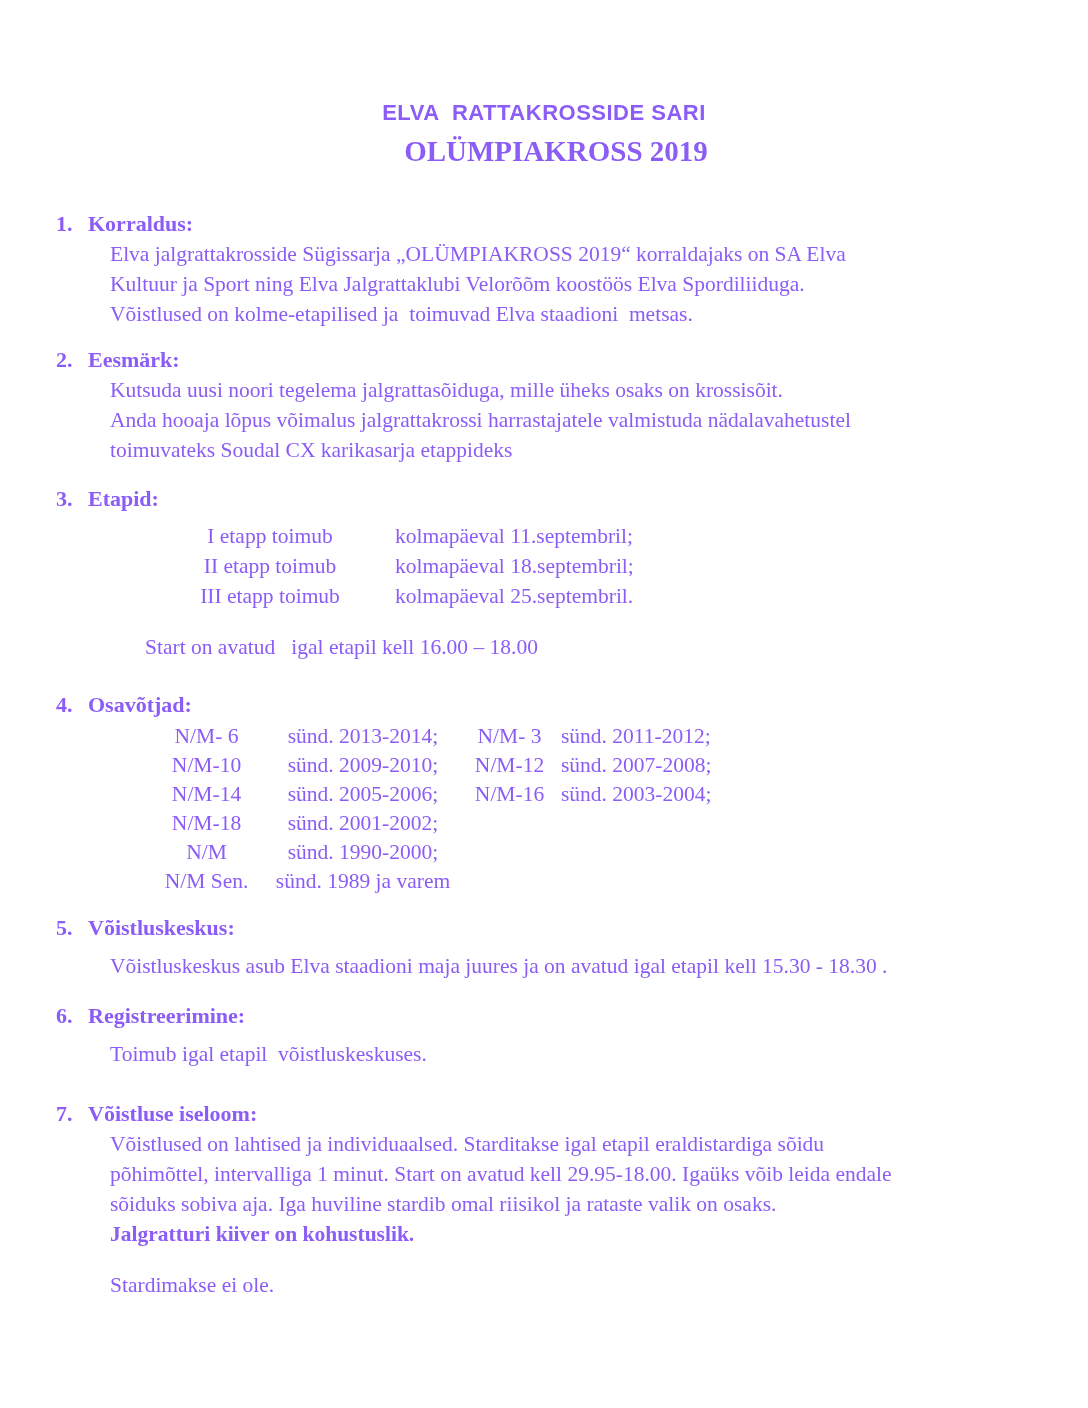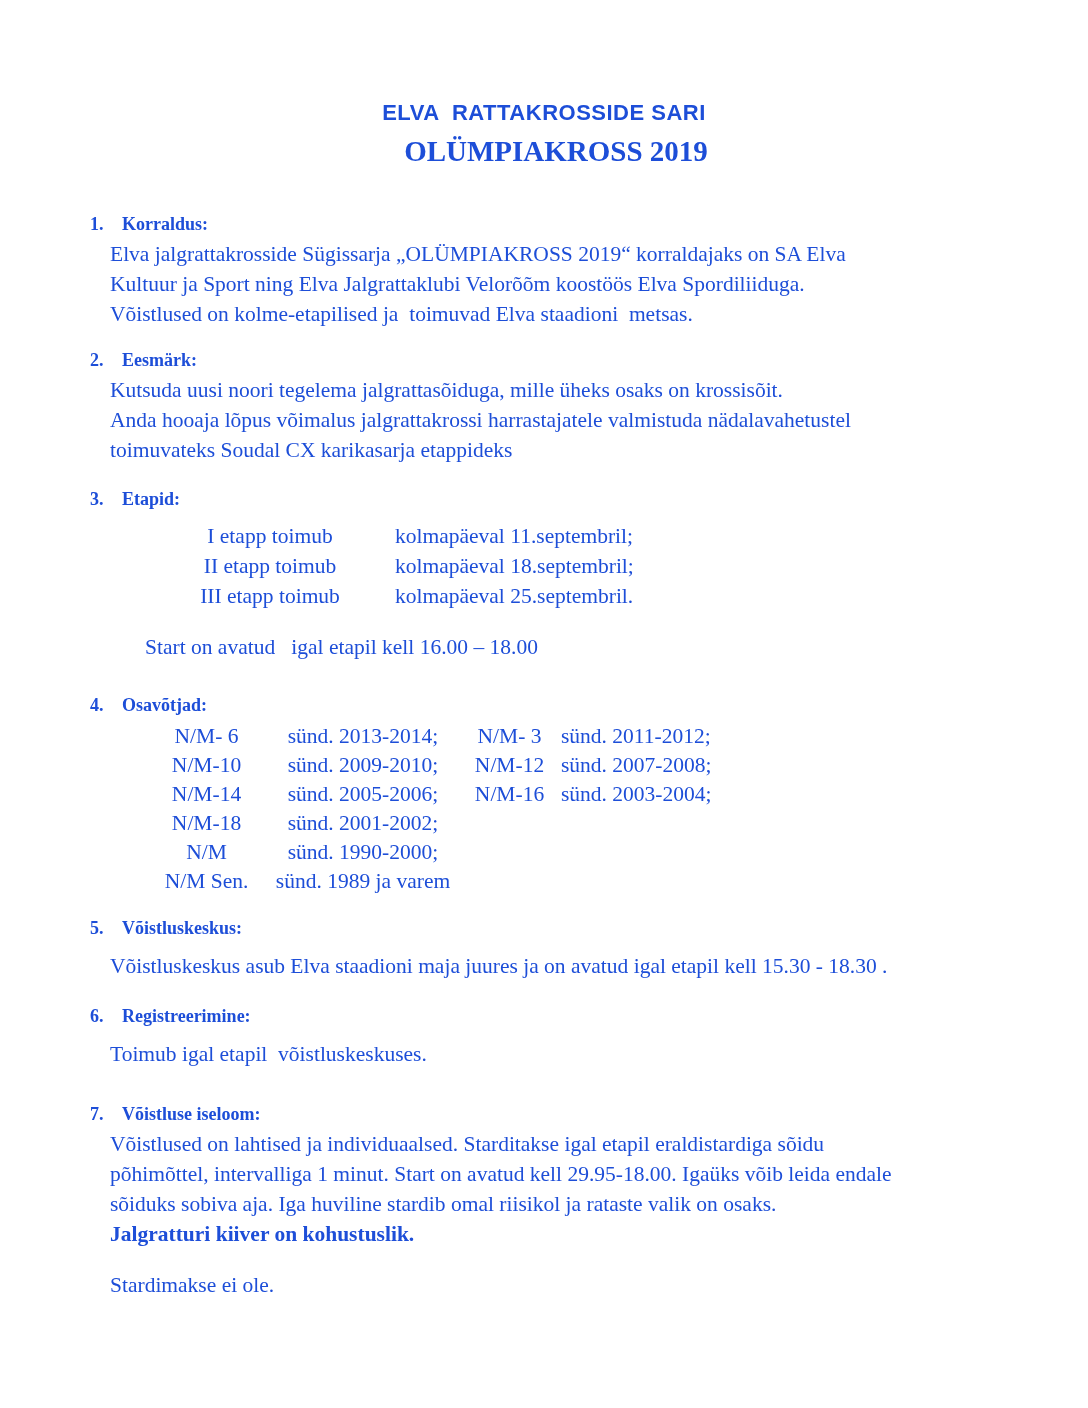--- a/index.html
+++ b/index.html
@@ -1,21 +1,21 @@
 <!DOCTYPE html>
 <html><head>
 <meta charset="utf-8">
 <style>
   * { margin: 0; padding: 0; box-sizing: border-box; }
   html, body { background: #ffffff; }
   .page {
     width: 1088px;
     height: 1408px;
     background: #ffffff;
-    color: #1d4ed8;
+    color: #8b5cf6;
     font-family: "Liberation Serif", "DejaVu Serif", serif;
     overflow: hidden;
     position: relative;
   }
   header { text-align: center; padding-top: 101px; }
   .title1 {
     font-family: "Liberation Sans", "DejaVu Sans", sans-serif;
     font-weight: bold;
     font-size: 22px;
     line-height: 24px;
@@ -25,23 +25,23 @@
   .title2 {
     font-family: "Liberation Serif", "DejaVu Serif", serif;
     font-weight: bold;
     font-size: 29px;
     line-height: 38px;
     margin-top: 7px;
     white-space: pre;
     padding-left: 24px;
   }
   .sec-head {
-    padding-left: 90px;
+    padding-left: 56px;
     font-weight: bold;
-    font-size: 18px;
+    font-size: 22px;
     line-height: 30px;
     white-space: pre;
   }
   .sec-head .num { display: inline-block; width: 32px; }
   .body { margin-left: 110px; font-size: 21.5px; line-height: 30px; }
   .line { white-space: pre; }
   .bold { font-weight: bold; }
   
   .s1 { margin-top: 39px; }
   .s2 { margin-top: 16px; }

